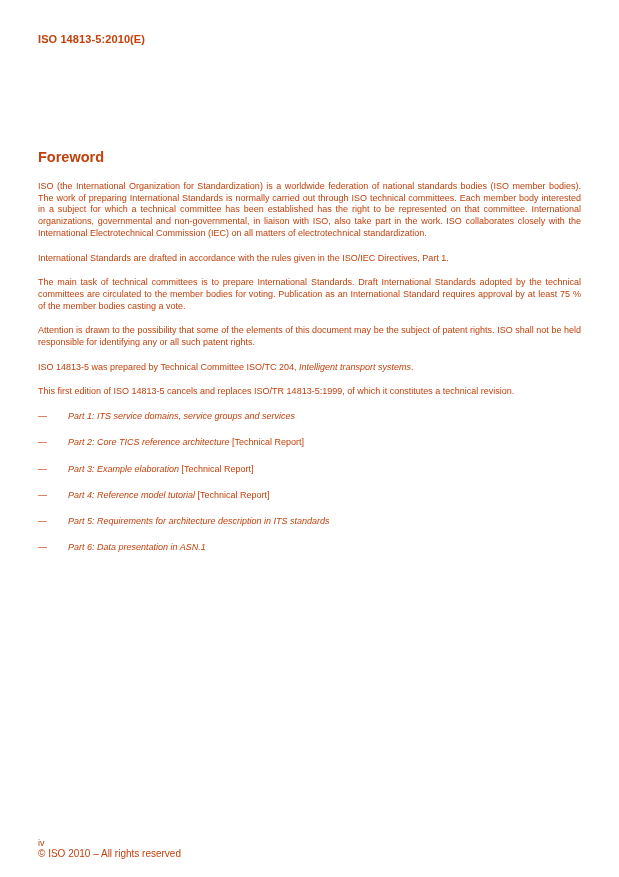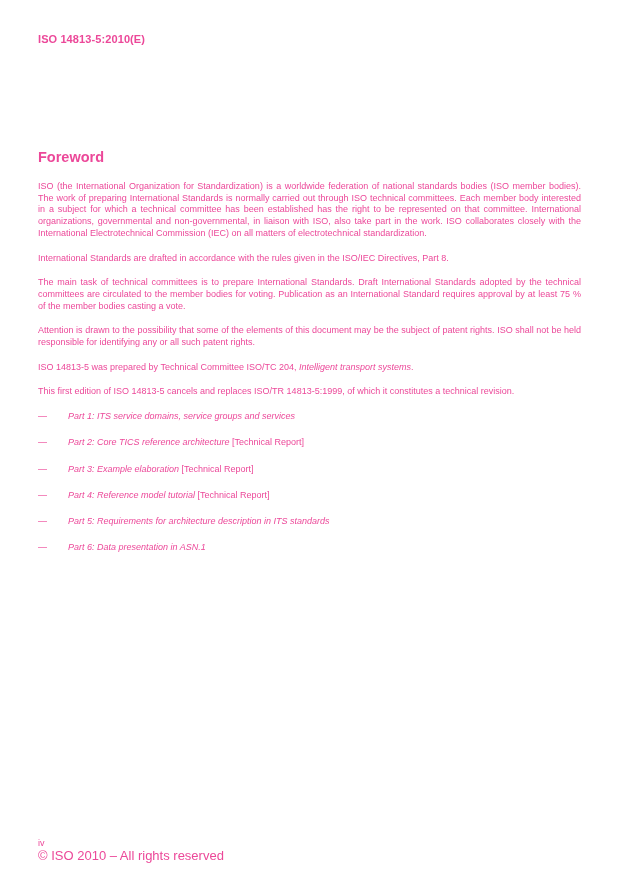--- a/index.html
+++ b/index.html
@@ -6,21 +6,21 @@
     margin: 0;
     padding: 0;
     background: #ffffff;
   }
   .page {
     position: relative;
     width: 619px;
     height: 877px;
     background: #ffffff;
     font-family: "Liberation Sans", sans-serif;
-    color: #ec4899;
+    color: #c2410c;
     overflow: hidden;
   }
   .running-header {
     position: absolute;
     top: 33px;
     left: 38px;
     font-size: 11px;
     font-weight: bold;
     letter-spacing: 0.1px;
   }
@@ -68,38 +68,38 @@
     width: 543px;
     display: flex;
     justify-content: space-between;
     align-items: baseline;
     flex-direction: column;
   }
   .page-number {
     font-size: 9px;
   }
   .copyright {
-    font-size: 13px;
+    font-size: 10px;
   }
 </style>
 </head>
 <body>
 
 <div class="page">
 
   <div class="running-header">
     <span>ISO 14813-5:2010(E)</span>
   </div>
 
   <div class="content">
     <h1 class="foreword-title">Foreword</h1>
 
     <div id="paragraphs">
         <p class="para"><span>ISO (the International Organization for Standardization) is a worldwide federation of national standards bodies (ISO member bodies). The work of preparing International Standards is normally carried out through ISO technical committees. Each member body interested in a subject for which a technical committee has been established has the right to be represented on that committee. International organizations, governmental and non-governmental, in liaison with ISO, also take part in the work. ISO collaborates closely with the International Electrotechnical Commission (IEC) on all matters of electrotechnical standardization.</span></p>
-        <p class="para"><span>International Standards are drafted in accordance with the rules given in the ISO/IEC Directives, Part 8.</span></p>
+        <p class="para"><span>International Standards are drafted in accordance with the rules given in the ISO/IEC Directives, Part 1.</span></p>
         <p class="para"><span>The main task of technical committees is to prepare International Standards. Draft International Standards adopted by the technical committees are circulated to the member bodies for voting. Publication as an International Standard requires approval by at least 75 % of the member bodies casting a vote.</span></p>
         <p class="para"><span>Attention is drawn to the possibility that some of the elements of this document may be the subject of patent rights. ISO shall not be held responsible for identifying any or all such patent rights.</span></p>
         <p class="para"><span>ISO 14813-5 was prepared by Technical Committee ISO/TC 204, </span><span class="it">Intelligent transport systems</span><span>.</span></p>
         <p class="para"><span>This first edition of ISO 14813-5 cancels and replaces ISO/TR 14813-5:1999, of which it constitutes a technical revision.</span></p>
       </div>
 
     <div id="parts-list" class="parts-list">
         <div class="list-item">
           <span class="bullet">—</span>
           <span class="item-text"><span class="it">Part 1: ITS service domains, service groups and services</span></span>

